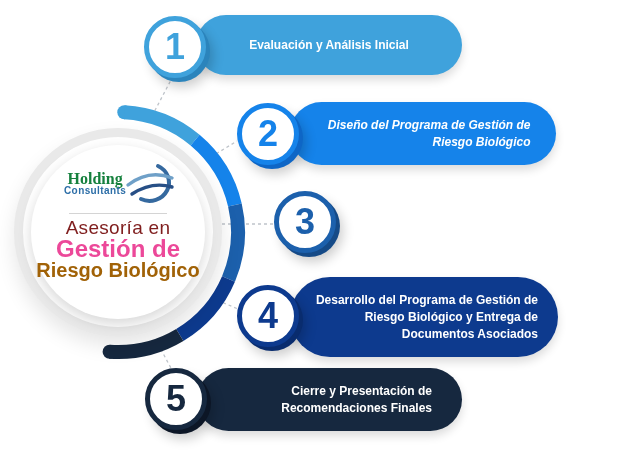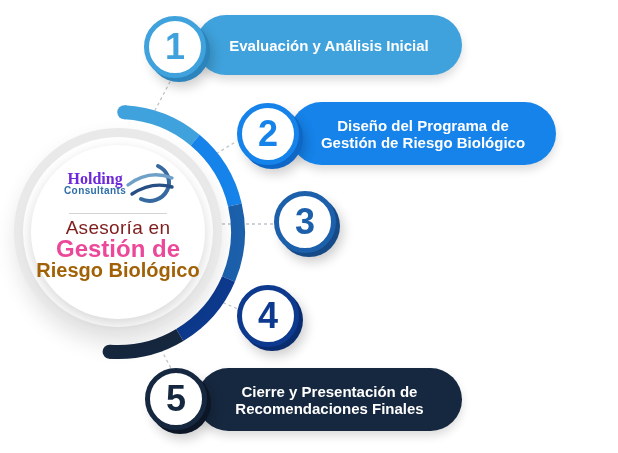--- a/index.html
+++ b/index.html
@@ -13,33 +13,33 @@
 
   
   .hub-outer{position:absolute;left:14px;top:128px;width:190px;height:190px;border-radius:50%;
              background:#fff;border:9px solid #E9E9E9;box-shadow:0 10px 20px rgba(0,0,0,.10);z-index:2;}
   .hub{position:absolute;left:31px;top:145px;width:174px;height:174px;border-radius:50%;background:#fff;
        box-shadow:0 5px 14px rgba(0,0,0,.16);z-index:3;display:flex;flex-direction:column;
        align-items:center;padding-top:0;box-sizing:border-box;}
   .logo{position:relative;margin-top:20px;height:46px;width:120px;}
   .logo-text{position:absolute;left:6px;top:6px;text-align:center;}
   .logo-holding{display:block;font-family:"Liberation Serif",serif;font-weight:700;
-                font-size:16px;color:#6d28d9;line-height:15px;}
+                font-size:16px;color:#15803d;line-height:15px;}
   .logo-consultants{display:block;font-size:10px;font-weight:700;color:#2E6FA8;
                     letter-spacing:.4px;line-height:9px;}
   .globe{position:absolute;right:2px;top:-2px;}
   .divider{width:98px;height:1px;background:#D4D4D4;margin:2px 0 4px 0;}
   .tagline{font-size:19px;color:#7f1d1d;font-weight:400;line-height:20px;letter-spacing:.3px;}
   .title1{font-size:24px;color:#ec4899;font-weight:700;line-height:21px;}
   .title2{font-size:20px;color:#a16207;font-weight:800;line-height:23px;}
 
   
   .pill{position:absolute;border-radius:999px;display:flex;align-items:center;justify-content:center;
         z-index:4;box-shadow:0 5px 10px rgba(0,0,0,.14);}
-  .pill span{color:#fff;font-weight:700;font-size:15px;text-align:center;line-height:17px;}
+  .pill span{color:#fff;font-weight:700;font-size:12px;text-align:right;line-height:17px;}
   .badge{position:absolute;width:52px;height:52px;border-radius:50%;background:#fff;
          display:flex;align-items:center;justify-content:center;z-index:5;}
   .badge span{font-weight:700;font-size:36px;}
 
   .pill1{left:196px;top:15px;width:266px;height:60px;background:#3FA2DC;}
   .badge1{left:144px;top:16px;border:5px solid #3FA2DC;color:#3FA2DC;
           box-shadow:4px 4px 0 0 #2B84BC,7px 9px 12px rgba(0,0,0,.20);}
   .badge1 span{color:#3FA2DC;}
 
   .pill2{left:290px;top:102px;width:266px;height:63px;background:#1583EA;}
@@ -55,21 +55,21 @@
   .pill4{left:290px;top:277px;width:268px;height:80px;background:#0D3A8E;}
   .badge4{left:237px;top:285px;border:5px solid #0D3A8E;
           box-shadow:4px 4px 0 0 #092C6E,7px 9px 12px rgba(0,0,0,.20);}
   .badge4 span{color:#0D3A8E;}
 
   .pill5{left:197px;top:368px;width:265px;height:63px;background:#16283F;}
   .badge5{left:145px;top:368px;border:5px solid #16283F;
           box-shadow:4px 4px 0 0 #0C1626,7px 9px 12px rgba(0,0,0,.20);}
   .badge5 span{color:#16283F;}
 
-  .w1{max-width:230px;} .w2{max-width:215px;} .w3{max-width:260px;}
+  .w1{max-width:230px;} .w2{max-width:215px;font-style:italic;} .w3{max-width:260px;}
   .w4{max-width:228px;} .w5{max-width:205px;}
 </style>
 </head>
 <body>
 
 <div class="stage">
 
   <svg class="decor" width="618" height="453" viewBox="0 0 618 453">
 
     <path class="dash" d="M152 116 L171 80"></path>
@@ -118,20 +118,23 @@
     <span class="w2">Diseño del Programa de Gestión de Riesgo Biológico</span>
   </div>
   <div class="badge badge2">
     <span>2</span>
   </div>
 
   <div class="badge badge3">
     <span>3</span>
   </div>
 
+  <div class="pill pill4">
+    <span class="w4">Desarrollo del Programa de Gestión de Riesgo Biológico y Entrega de Documentos Asociados</span>
+  </div>
   <div class="badge badge4">
     <span>4</span>
   </div>
 
   <div class="pill pill5">
     <span class="w5">Cierre y Presentación de Recomendaciones Finales</span>
   </div>
   <div class="badge badge5">
     <span>5</span>
   </div>

